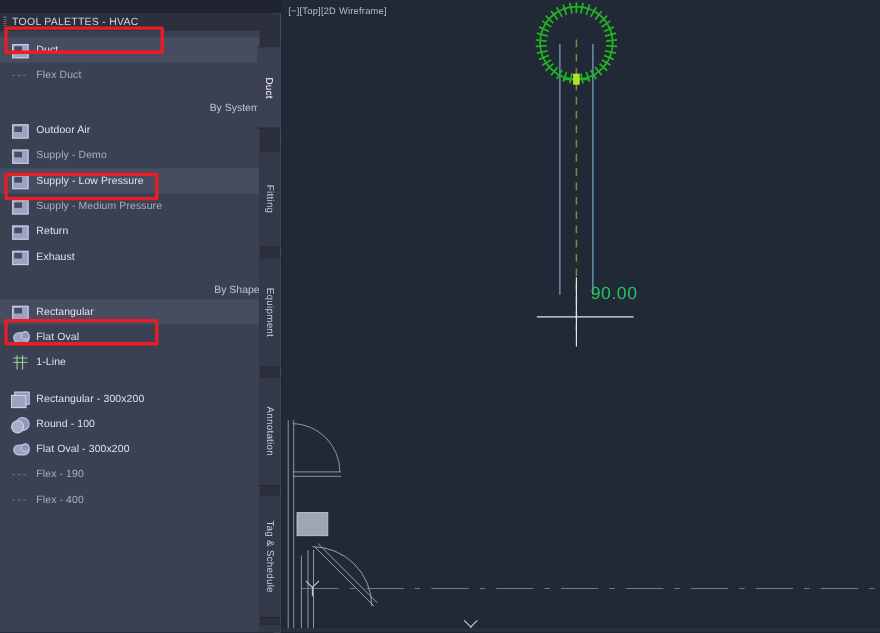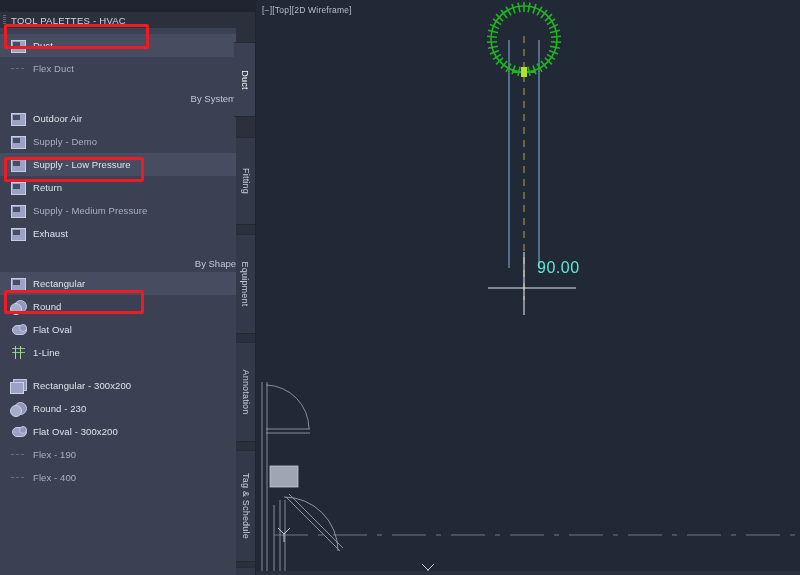--- a/index.html
+++ b/index.html
@@ -268,21 +268,21 @@
     letter-spacing: .2px;
     white-space: nowrap;
     z-index: 5;
     text-align: center;
   }
   #vp-svg { position: absolute; left: 0; top: 0; }
   #dim-text {
     position: absolute;
     left: 281px; top: 259px;
     font-size: 16px;
-    color: #5eead4;
+    color: #22c55e;
     letter-spacing: .5px;
     z-index: 6;
     white-space: nowrap;
   }
   #vp-bottom-edge {
     position: absolute;
     left: 0; bottom: 0;
     width: 544px; height: 4px;
     background: #2a303d;
   }
@@ -317,58 +317,54 @@
             <span class="pal-item-label">Outdoor Air</span>
           </div>
           <div class="pal-item dim">
             <span class="pal-icon ic-rect"></span>
             <span class="pal-item-label">Supply - Demo</span>
           </div>
           <div class="pal-item hot">
             <span class="pal-icon ic-rect"></span>
             <span class="pal-item-label">Supply - Low Pressure</span>
           </div>
+          <div class="pal-item dim">
+            <span class="pal-icon ic-rect"></span>
+            <span class="pal-item-label">Supply - Medium Pressure</span>
+          </div>
           <div class="pal-item">
             <span class="pal-icon ic-rect"></span>
             <span class="pal-item-label">Return</span>
-          </div>
-          <div class="pal-item dim">
-            <span class="pal-icon ic-rect"></span>
-            <span class="pal-item-label">Supply - Medium Pressure</span>
           </div>
           <div class="pal-item">
             <span class="pal-icon ic-rect"></span>
             <span class="pal-item-label">Exhaust</span>
           </div>
           <div style="height: 10px;"></div>
           <div class="pal-group-label">By Shape</div>
           <div class="pal-item hot">
             <span class="pal-icon ic-rect"></span>
             <span class="pal-item-label">Rectangular</span>
           </div>
           <div class="pal-item">
-            <span class="pal-icon ic-round"></span>
-            <span class="pal-item-label">Round</span>
-          </div>
-          <div class="pal-item">
             <span class="pal-icon ic-oval"></span>
             <span class="pal-item-label">Flat Oval</span>
           </div>
           <div class="pal-item">
             <span class="pal-icon ic-line"></span>
             <span class="pal-item-label">1-Line</span>
           </div>
           <div style="height: 10px;"></div>
           <div class="pal-item">
             <span class="pal-icon ic-rect3"></span>
             <span class="pal-item-label">Rectangular - 300x200</span>
           </div>
           <div class="pal-item">
             <span class="pal-icon ic-round"></span>
-            <span class="pal-item-label">Round - 230</span>
+            <span class="pal-item-label">Round - 100</span>
           </div>
           <div class="pal-item">
             <span class="pal-icon ic-oval"></span>
             <span class="pal-item-label">Flat Oval - 300x200</span>
           </div>
           <div class="pal-item dim">
             <span class="pal-icon ic-flex"></span>
             <span class="pal-item-label">Flex - 190</span>
           </div>
           <div class="pal-item dim">

